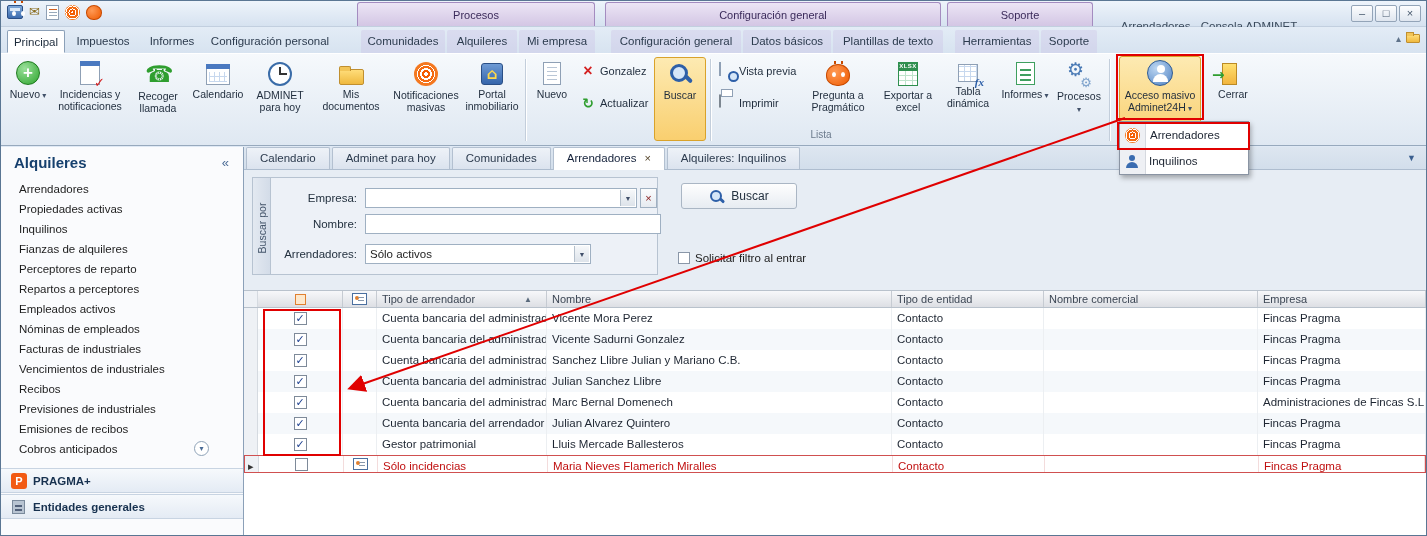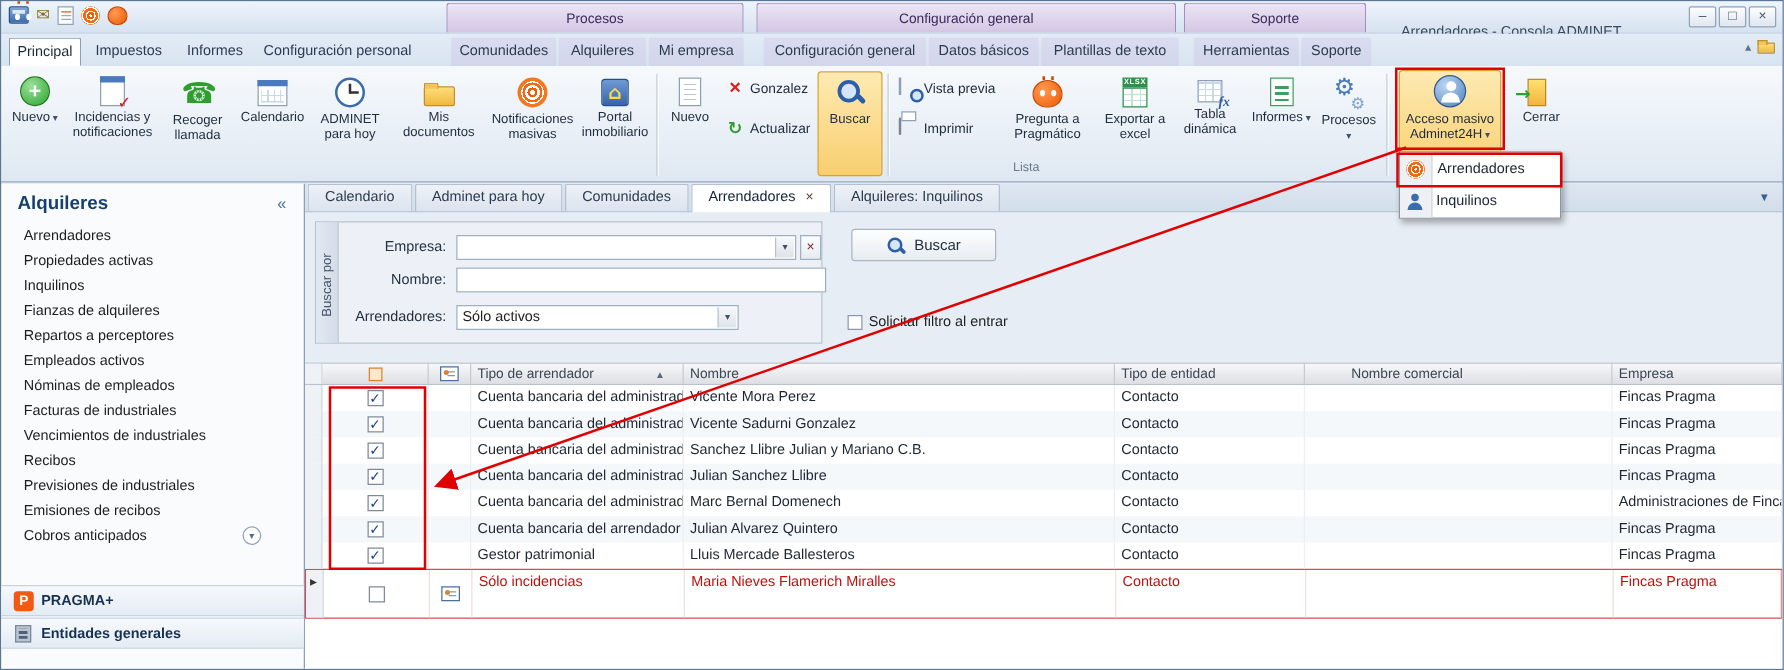--- a/index.html
+++ b/index.html
@@ -123,27 +123,27 @@
   .cbx { width:12px; height:12px; border:1px solid #8a97a8; background:#fff; }
 
   
   .grid { position:absolute; left:0; top:143px; right:0; bottom:0; background:#fff; }
   .ghead { display:flex; height:18px; background:linear-gradient(#f7f8fa,#dddfe4); border-top:1px solid #b9c2cc;
     border-bottom:1px solid #b9c2cc; font-size:11px; color:#3c4654; }
   .ghead > div { border-right:1px solid #c6cbd2; padding-left:5px; line-height:17px; position:relative; white-space:nowrap; overflow:hidden; }
   .trow { display:flex; height:21px; line-height:20px; font-size:11.5px; color:#1e2632; cursor:pointer; }
   .trow.alt { background:#f5f8fb; }
   .trow > div { border-right:1px solid #eceff2; padding-left:5px; white-space:nowrap; overflow:hidden; }
-  .trow.redrow { color:#c01010; border:1px solid #d05050; height:40px; background:#fff; }
+  .trow.redrow { color:#c01010; border:1px solid #d05050; height:18px; background:#fff; }
   .trow.redrow > div { border-right-color:#f3dcdc; }
   .c-gut { width:14px; background:#eef1f5; border-right:1px solid #d5dae0 !important; padding-left:0 !important; position:relative; }
   .redrow .c-gut::after { content:"▸"; position:absolute; left:3px; top:0; color:#333; font-size:11px; }
   .c-chk { width:85px; display:flex; align-items:center; justify-content:center; padding-left:0 !important; }
   .c-ico { width:34px; display:flex; align-items:center; justify-content:center; padding-left:0 !important; }
-  .c-tipo { width:170px; } .c-nom { width:345px; } .c-ent { width:152px; } .c-com { width:214px;margin-left:32px; } .c-emp { flex:1; }
+  .c-tipo { width:170px; } .c-nom { width:345px; } .c-ent { width:152px; } .c-com { width:214px; } .c-emp { flex:1; }
   .sortarrow::after { content:"▲"; position:absolute; right:14px; top:0; font-size:8px; color:#5a6a7c; }
   .cb { width:13px; height:13px; border:1px solid #7e8a99; background:#fff; text-align:center;
     font:bold 11px/12px "DejaVu Sans", sans-serif; color:#1b3f8f; cursor:pointer; }
 
   
   .i { position:relative; display:block; width:26px; height:26px; }
   .i-plus { width:24px; height:24px; border-radius:50%; background:radial-gradient(circle at 35% 30%,#9be09b,#2da52d); border:1px solid #1f7a1f; }
   .i-plus::after { content:"+"; position:absolute; inset:0; color:#fff; font:bold 17px/21px "Liberation Sans",sans-serif; text-align:center; }
   .i-sheet { width:20px; height:24px; background:#fff; border:1px solid #8fa0b5; margin:0 auto; }
   .i-incid::before { content:""; position:absolute; left:-1px; right:-1px; top:-1px; height:5px; background:#4a79c0; }
@@ -376,20 +376,21 @@
 
   <div class="mainbody">
 
     <div class="sidebar">
       <div class="sb-title">Alquileres</div>
       <span class="sb-collapse"></span>
       <div class="sb-item">Arrendadores</div>
       <div class="sb-item">Propiedades activas</div>
       <div class="sb-item">Inquilinos</div>
       <div class="sb-item">Fianzas de alquileres</div>
+      <div class="sb-item">Perceptores de reparto</div>
       <div class="sb-item">Repartos a perceptores</div>
       <div class="sb-item">Empleados activos</div>
       <div class="sb-item">Nóminas de empleados</div>
       <div class="sb-item">Facturas de industriales</div>
       <div class="sb-item">Vencimientos de industriales</div>
       <div class="sb-item">Recibos</div>
       <div class="sb-item">Previsiones de industriales</div>
       <div class="sb-item">Emisiones de recibos</div>
       <div class="sb-item">
         <span>Cobros anticipados</span>

